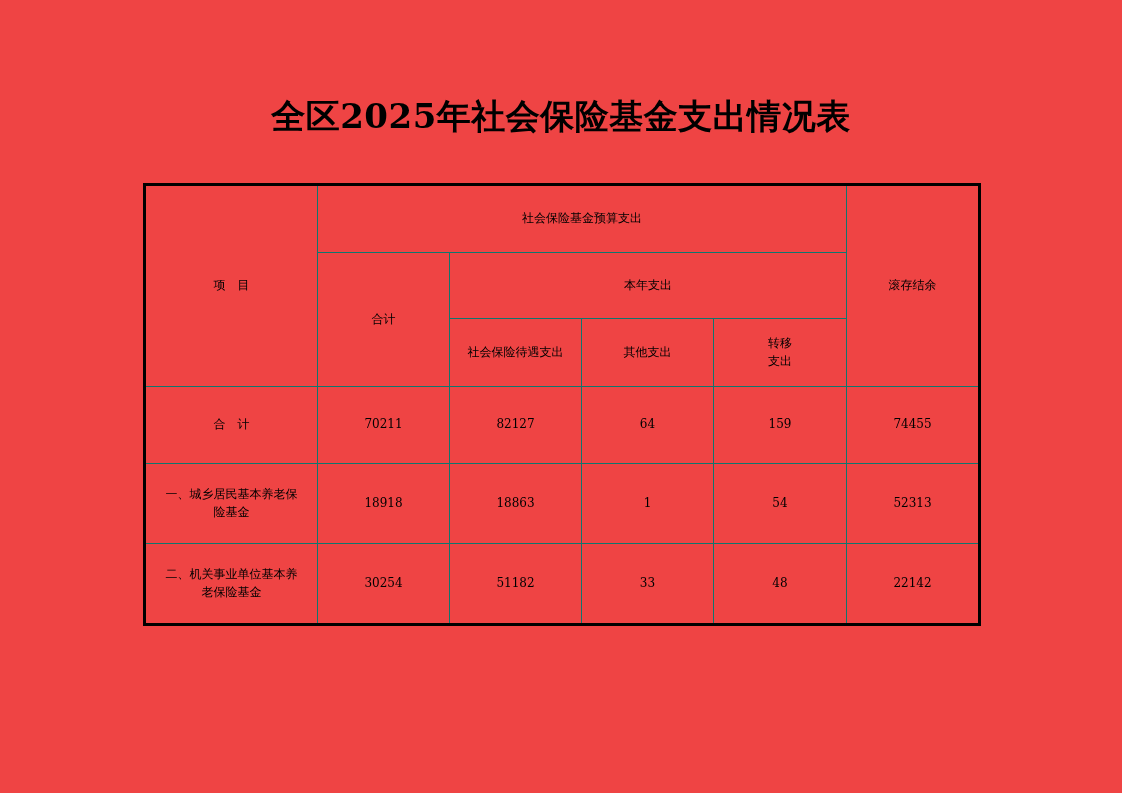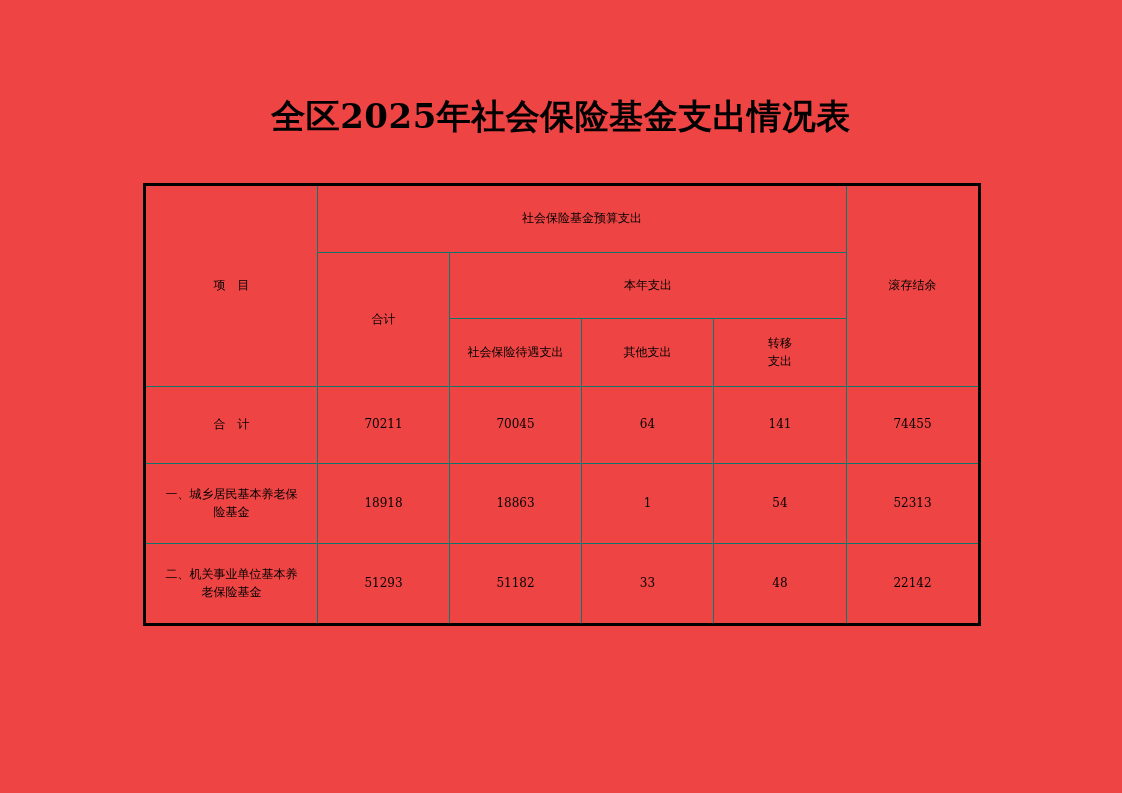--- a/index.html
+++ b/index.html
@@ -89,38 +89,38 @@
       <tr style="height:68px">
         <th class="nowrap" style="padding:2px 16px;">社会保险待遇支出</th>
         <th>其他支出</th>
         <th class="pre-wrap">转移
 支出</th>
       </tr>
 
       <tr style="height:77px">
         <td>合　计</td>
         <td>70211</td>
-        <td>70045</td>
+        <td>82127</td>
         <td>64</td>
-        <td>141</td>
+        <td>159</td>
         <td>74455</td>
       </tr>
       <tr style="height:80px">
         <td class="item-cell pre-wrap">一、城乡居民基本养老保
 险基金</td>
         <td>18918</td>
         <td>18863</td>
         <td>1</td>
         <td>54</td>
         <td>52313</td>
       </tr>
       <tr style="height:81px">
         <td class="item-cell pre-wrap">二、机关事业单位基本养
 老保险基金</td>
-        <td>51293</td>
+        <td>30254</td>
         <td>51182</td>
         <td>33</td>
         <td>48</td>
         <td>22142</td>
       </tr>
     </tbody>
   </table>
 
 </div>
 

